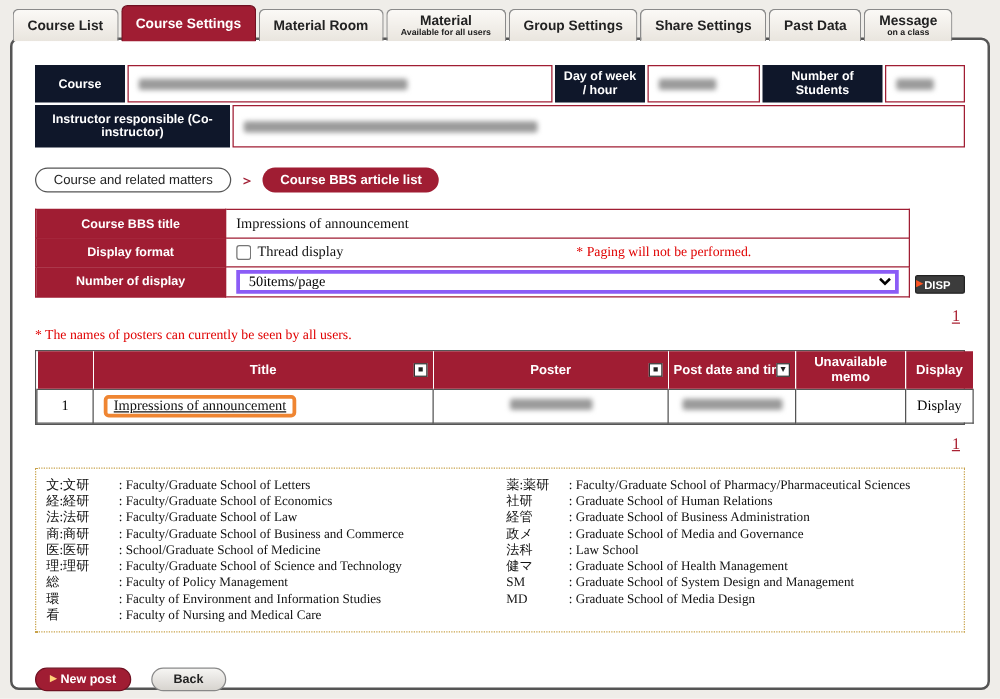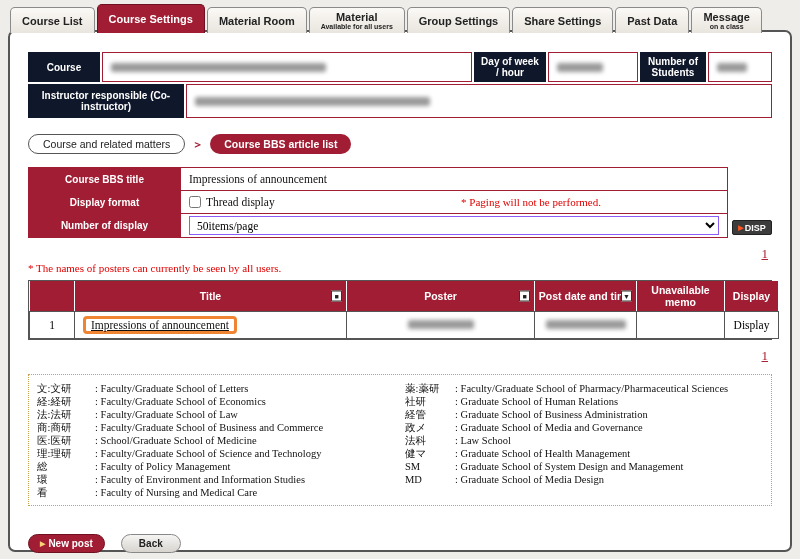--- a/index.html
+++ b/index.html
@@ -42,21 +42,21 @@
     display:flex; align-items:center; justify-content:center; text-align:center;
     padding:2px 5px; line-height:11px;
   }
   .val { border:1px solid #a01d33; background:#fff; display:flex; align-items:center; padding:0 8px; }
   .flex1 { flex:1; }
   .r1 { height:30px; }
   .r2 { height:34px; }
   .w-course { width:72px; }
   .w-day { width:72px; }
   .w-dayval { width:90px; }
-  .w-stu { width:66px; }
+  .w-stu { width:96px; }
   .w-stuval { width:64px; }
   .w-inst { width:156px; }
 
   .redact { display:inline-block; height:9px; background:#9a9a9a; border-radius:2px; filter:blur(2px); }
 
   
   .crumbs { margin-top:16px; display:flex; align-items:center; gap:7px; }
   .pill-light {
     border:1px solid #555; border-radius:11px; background:#fff;
     padding:3px 14px; font-family:"Liberation Sans",sans-serif; font-size:10.5px; color:#222; cursor:pointer;
@@ -74,27 +74,27 @@
   .form .lbl {
     width:152px; background:#a01d33; color:#fff; text-align:center;
     font-family:"Liberation Sans",sans-serif; font-size:10px; font-weight:bold; padding:3px 4px;
   }
   .form .fval { padding:2px 8px; font-size:11.5px; color:#111; background:#fff; }
   .fval-inner { display:flex; align-items:center; gap:5px; }
   .cb { width:12px; height:12px; cursor:pointer; }
   .paging-note { color:#e00000; font-size:11px; margin-left:auto; margin-right:118px; }
   .numsel {
     width:100%; height:19px; font-family:"Liberation Serif",serif; font-size:11.5px;
-    border:1px solid #8b5cf6; background:#fff; padding-left:3px; cursor:pointer;
+    border:3px solid #8b5cf6; background:#fff; padding-left:3px; cursor:pointer;
   }
   .disp-btn {
     position:absolute; right:0; bottom:3px; width:40px; height:15px;
     background:#3c3c3c; border:1px solid #222; border-radius:2px; color:#fff;
     font-family:"Liberation Sans",sans-serif; font-size:9px; font-weight:bold;
-    display:flex; align-items:center; justify-content:center; gap:1px; cursor:pointer;
+    display:flex; align-items:center; gap:1px; cursor:pointer;
   }
   .disp-arrow { color:#ff5522; font-size:7px; line-height:7px; }
 
   
   .pagerow { text-align:right; margin-top:6px; padding-right:4px; height:16px; }
   .pagelink { color:#aa2233; font-size:13px; text-decoration:underline; cursor:pointer; }
 
   .red-note { color:#e00000; font-size:11px; margin-top:2px; height:15px; }
 
   

